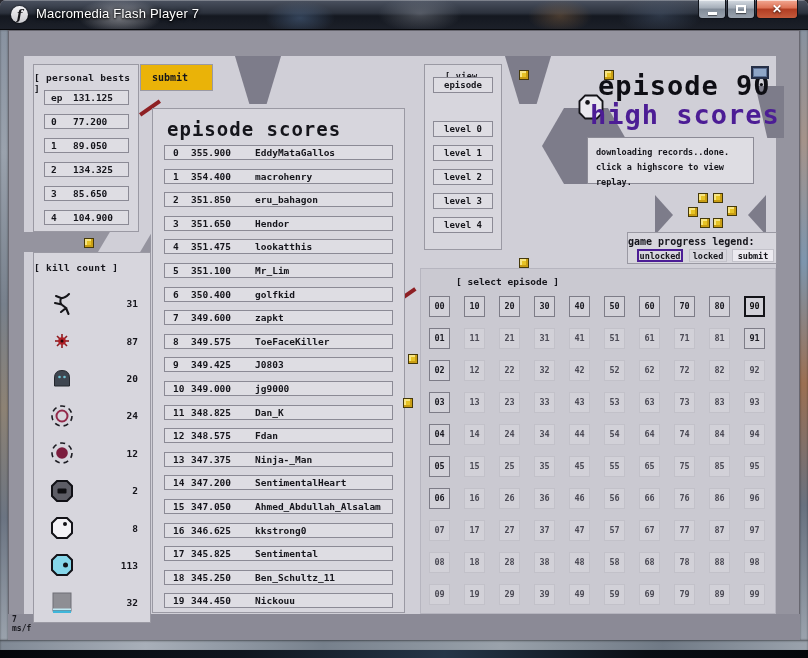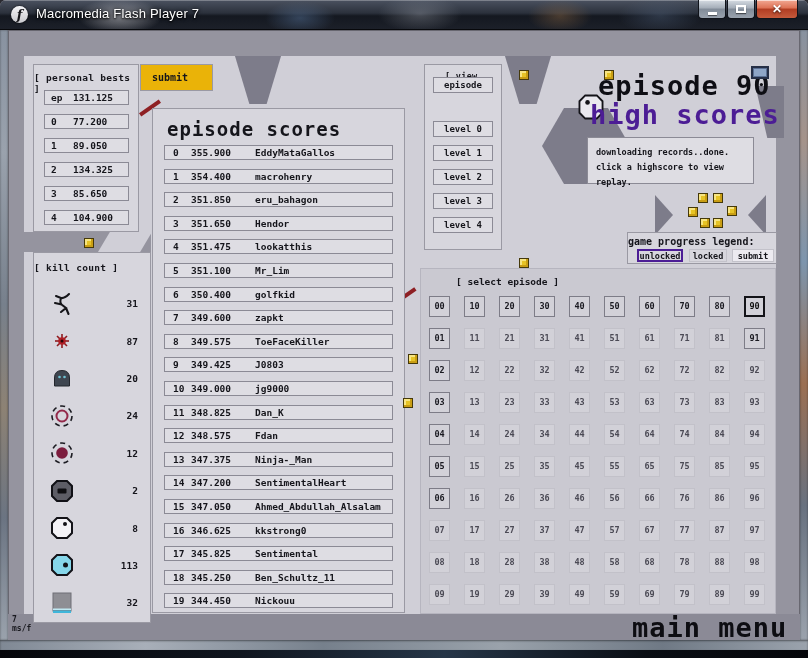--- a/index.html
+++ b/index.html
@@ -527,19 +527,18 @@
     <div class="gold" style="left:511px;top:228px;"></div>
     <div class="gold" style="left:690px;top:163px;"></div>
     <div class="gold" style="left:705px;top:163px;"></div>
     <div class="gold" style="left:680px;top:177px;"></div>
     <div class="gold" style="left:719px;top:176px;"></div>
     <div class="gold" style="left:692px;top:188px;"></div>
     <div class="gold" style="left:705px;top:188px;"></div>
     <div class="gold" style="left:400px;top:324px;"></div>
     <div class="gold" style="left:395px;top:368px;"></div>
 
-    <div class="main-menu px">main menu</div>
     <div class="perf px">
       <div>7</div>
       <div>ms/f</div>
     </div>
   </div>
 </div>
 
 </body></html>

